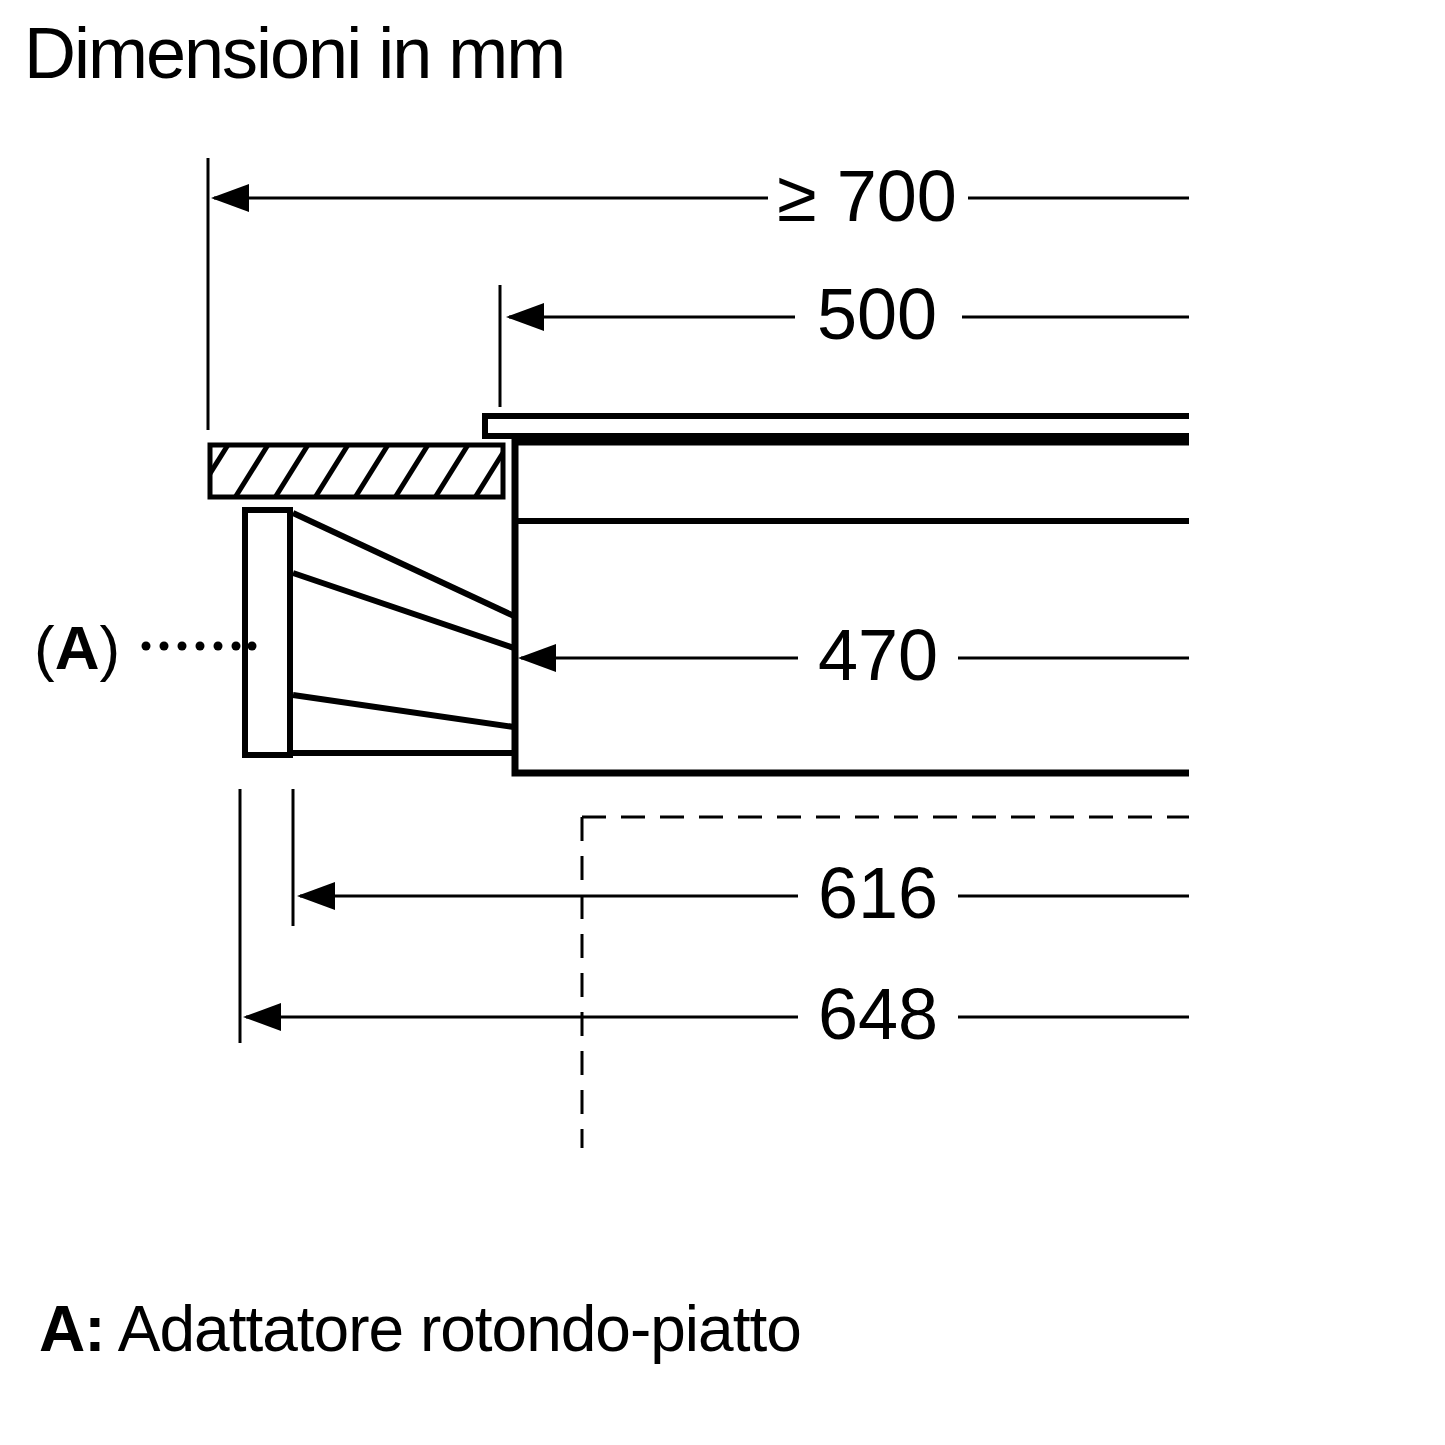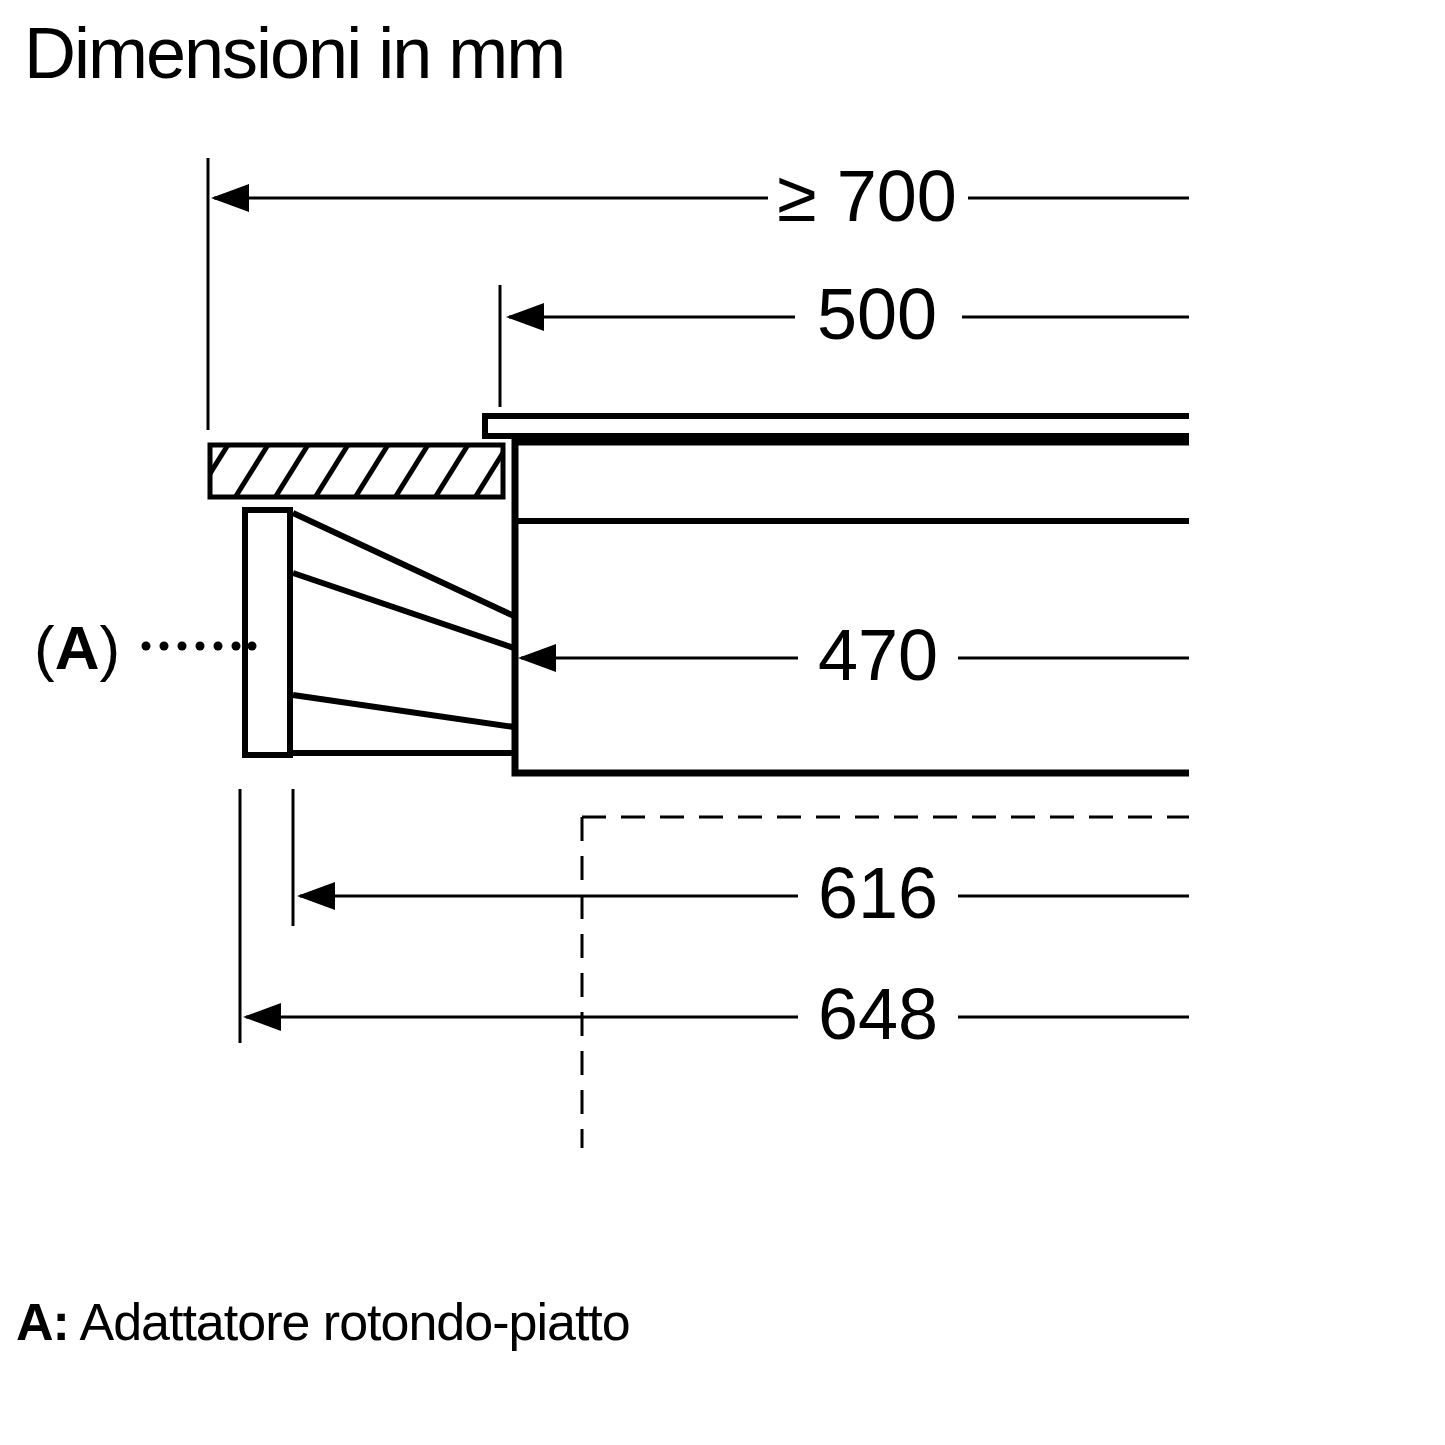--- a/index.html
+++ b/index.html
@@ -12,22 +12,22 @@
   .title{
     position:absolute;left:24px;top:12px;
     font-size:72px;letter-spacing:-2px;color:#000;white-space:nowrap;
   }
   .callout-a{
     position:absolute;left:34px;top:612px;
     font-size:62px;white-space:nowrap;
   }
   .callout-a .bold{font-weight:bold;}
   .legend{
-    position:absolute;left:16px;top:1292px;
-    font-size:52px;letter-spacing:-1px;white-space:nowrap;
+    position:absolute;left:39px;top:1292px;
+    font-size:64px;letter-spacing:-1px;white-space:nowrap;
   }
   .legend .prefix{font-weight:bold;}
   svg text{
     font-family:"Liberation Sans","DejaVu Sans",sans-serif;
     font-size:72px;fill:#000;
   }
 </style>
 </head>
 <body>
 

